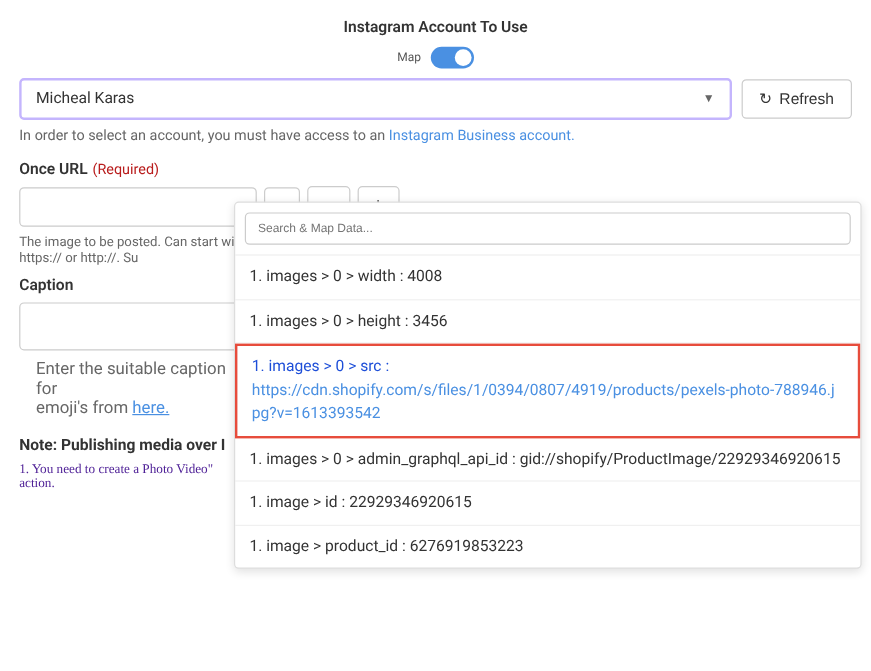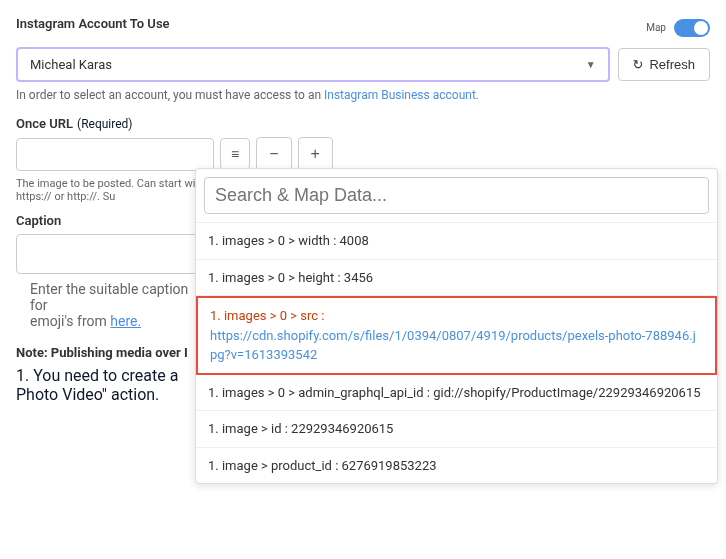--- a/index.html
+++ b/index.html
@@ -19,20 +19,21 @@
       font-weight: 600;
       color: #333;
       margin-bottom: 8px;
     }
 
     .header-row {
       display: flex;
       align-items: center;
       justify-content: space-between;
       margin-bottom: 8px;
+      flex-direction: column;
     }
 
     .map-toggle-area {
       display: flex;
       align-items: center;
       gap: 8px;
       font-size: 10px;
       color: #555;
     }
 
@@ -120,21 +121,21 @@
     }
 
     .field-label {
       font-size: 13px;
       font-weight: 600;
       color: #333;
       margin-bottom: 6px;
     }
 
     .required-tag {
-      color: #0f172a;
+      color: #b91c1c;
       font-weight: normal;
       font-size: 12px;
       margin-left: 4px;
     }
 
     .photo-url-row {
       display: flex;
       align-items: center;
       gap: 6px;
       margin-bottom: 6px;
@@ -200,21 +201,21 @@
     .search-input-wrapper {
       padding: 8px;
       border-bottom: 1px solid #eee;
     }
 
     .search-input {
       width: 100%;
       border: 1px solid #ccc;
       border-radius: 4px;
       padding: 7px 10px;
-      font-size: 18px;
+      font-size: 10px;
       color: #999;
       outline: none;
     }
 
     .dropdown-list {
       max-height: 260px;
       overflow-y: auto;
     }
 
     .dropdown-item {
@@ -272,24 +273,25 @@
     }
 
     .note-label {
       font-size: 13px;
       font-weight: 700;
       color: #333;
       margin-bottom: 6px;
     }
 
     .note-text {
-      font-size: 16px;
-      color: #0f172a;
+      font-size: 11px;
+      color: #4c1d95;
       margin-bottom: 6px;
       max-width: 190px;
+      font-family: Liberation Serif, serif;
     }
 
     .scrollbar-indicator {
       position: absolute;
       right: 9px;
       top: 270px;
       width: 6px;
       height: 60px;
       background: #ccc;
       border-radius: 3px;
@@ -363,21 +365,21 @@
 
 </div>
 
 <div class="dropdown-overlay">
   <div class="search-input-wrapper">
     <input class="search-input" type="text" placeholder="Search &amp; Map Data..." style="">
   </div>
   <div class="dropdown-list" id="dropdown-list">
   <div class="dropdown-item">1. images &gt; 0 &gt; width : 4008</div>
       <div class="dropdown-item">1. images &gt; 0 &gt; height : 3456</div>
-      <div class="dropdown-item highlighted"><span style="color:#c2410c">1. images &gt; 0 &gt; src :</span><br><a href="#" style="color:#4a90e2;text-decoration:none;word-break:break-all;">https://cdn.shopify.com/s/files/1/0394/0807/4919/products/pexels-photo-788946.jpg?v=1613393542</a></div>
+      <div class="dropdown-item highlighted"><span style="color:#1d4ed8">1. images &gt; 0 &gt; src :</span><br><a href="#" style="color:#4a90e2;text-decoration:none;word-break:break-all;">https://cdn.shopify.com/s/files/1/0394/0807/4919/products/pexels-photo-788946.jpg?v=1613393542</a></div>
       <div class="dropdown-item">1. images &gt; 0 &gt; admin_graphql_api_id :
 gid://shopify/ProductImage/22929346920615</div>
       <div class="dropdown-item">1. image &gt; id : 22929346920615</div>
       <div class="dropdown-item">1. image &gt; product_id : 6276919853223</div>
       <div class="dropdown-item">1. image &gt; position : 1</div>
     </div>
 </div>
 
 <div class="scrollbar-indicator"></div>
 

